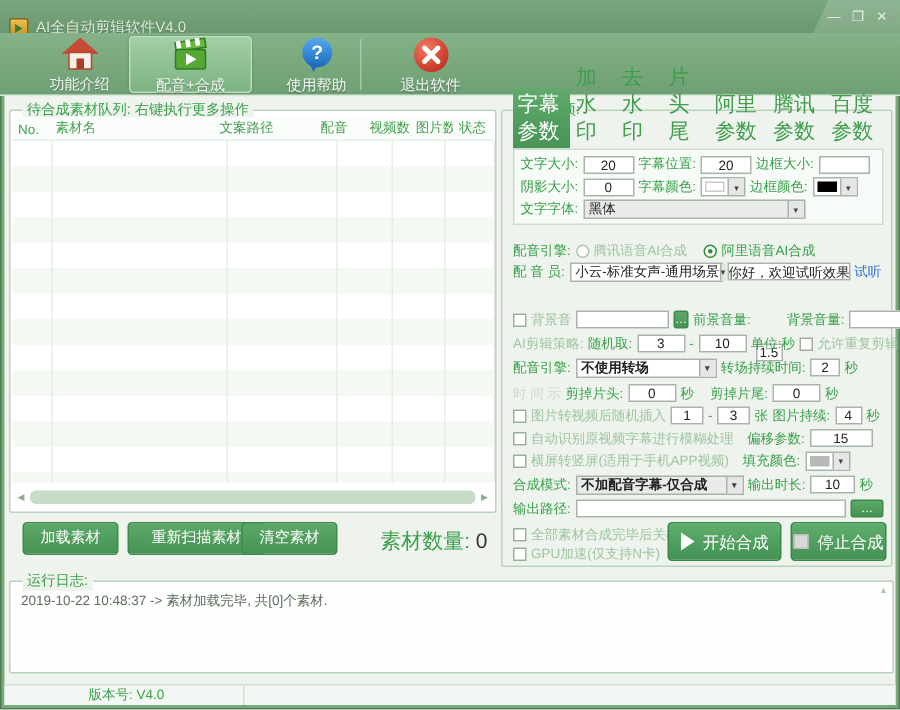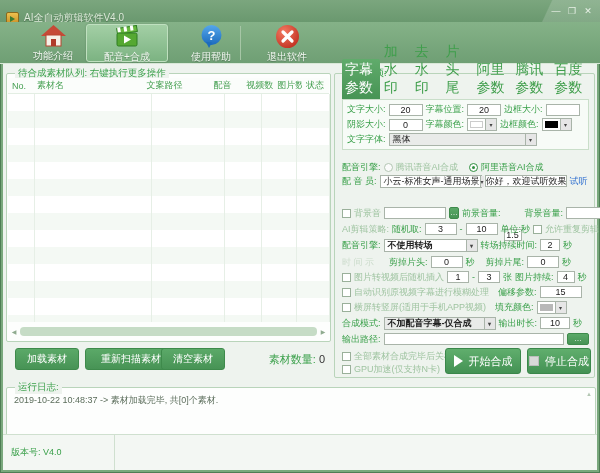--- a/index.html
+++ b/index.html
@@ -47,21 +47,21 @@
   .vdiv{ position:absolute; top:20px; height:228px; width:1px; background:#e6efe6;}
   #queue-hscroll{ position:absolute; left:3px; right:3px; bottom:4px; height:12px;
     display:flex; align-items:center; gap:2px;}
   .scroll-arrow{ color:#8fab8f; font-size:6px; width:8px; text-align:center;}
   #hthumb{ flex:1; height:9px; background:#c6dcc6; border-radius:4px;}
 
   #queue-actions{ position:absolute; left:3px; top:284px; width:325px; height:24px;}
   .gbtn{ position:absolute; top:0; height:22px; background:linear-gradient(180deg,#5ba968,#479355);
     border:1px solid #3e8a4b; border-radius:3px; color:#fff; font-size:10px; text-align:center;
     line-height:20px; cursor:pointer; white-space:nowrap;}
-  #count-wrap{ position:absolute; right:6px; top:4px; font-size:11px;}
+  #count-wrap{ position:absolute; right:6px; top:4px; font-size:14px;}
 
   
   #options-box{ left:331px; top:9px; width:261px; height:305px;}
   .row{ position:absolute; left:7px; right:5px; height:14px; display:flex; align-items:center;
     gap:3px; font-size:9px; white-space:nowrap;}
   .g{ color:#3aa04a;}
   .dim{ color:#9fc4a1;}
   .faint{ color:#ccdccc;}
   .dk{ color:#333;}
   #tabbar{ position:absolute; left:7px; top:11px; right:5px; height:14px; display:flex;
@@ -103,22 +103,22 @@
   .play-tri{ width:0; height:0; border-left:9px solid #fff; border-top:6px solid transparent;
     border-bottom:6px solid transparent;}
   .stop-sq{ width:10px; height:10px; background:#d9d9d9; border:1px solid #bdbdbd;}
 
   
   #log-box{ left:3px; top:323px; width:590px; height:62px; background:#fdfefd;}
   #log-line{ position:absolute; left:7px; top:6px; font-size:9px; color:#5c6e5c; white-space:nowrap;}
   #log-scroll-up{ position:absolute; right:3px; top:3px; font-size:6px; color:#b2c6b2;}
 
   
-  #statusbar{ position:absolute; left:0; right:0; bottom:0; height:36px; background:#f3f7f3;
-    border-top:1px solid #cfe0cf; display:flex; align-items:center; font-size:9px; color:#3aa04a;}
+  #statusbar{ position:absolute; left:0; right:0; bottom:0; height:14px; background:#f3f7f3;
+    border-top:1px solid #cfe0cf; display:flex; align-items:center; font-size:9px; color:#3aa04a;padding-left:48px;}
   #status-version{ width:112px; padding-left:8px; border-right:1px solid #cfe0cf; height:100%;
     display:flex; align-items:center;}
   #status-notice{ padding-left:8px;}
 </style>
 </head>
 <body>
 
 <div id="window">
 
   <div id="titlebar">
@@ -318,21 +318,21 @@
           <span>不使用转场</span>
           <span class="arr">▾</span>
         </span>
         <span class="g">转场持续时间:</span>
         <input class="inp" style="width: 20px;" value="2">
         <span class="g">秒</span>
       </div>
 
       <div class="row" style="top:181px">
         <span class="faint">时 间 示</span>
-        <span class="g" style="margin-left:12px">剪掉片头:</span>
+        <span class="g" style="margin-left:0">剪掉片头:</span>
         <input class="inp" style="width: 32px;" value="0">
         <span class="g">秒</span>
         <span class="g" style="margin-left:8px">剪掉片尾:</span>
         <input class="inp" style="width: 32px;" value="0">
         <span class="g">秒</span>
       </div>
 
       <div class="row" style="top:196px">
         <span class="cb"></span>
         <span class="dim">图片转视频后随机插入</span>

